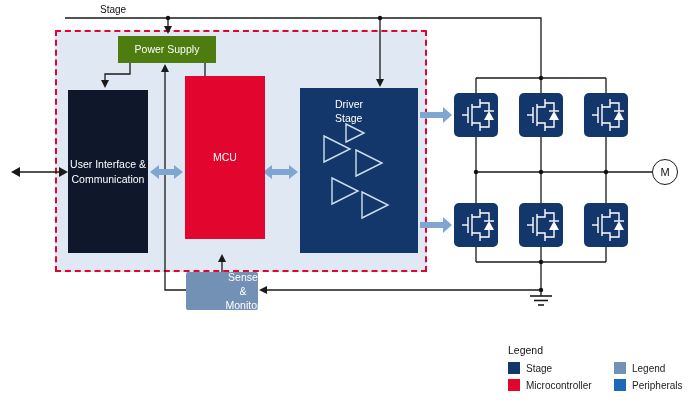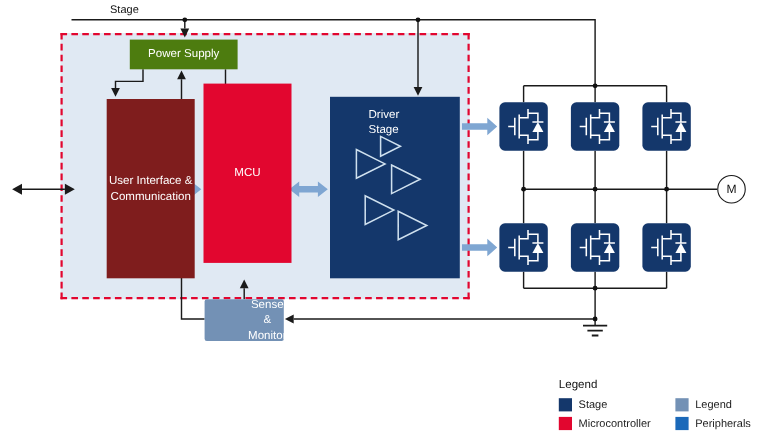--- a/index.html
+++ b/index.html
@@ -90,21 +90,21 @@
       <polygon points="263,172 272,165 272,169 289,169 289,165 298,172 289,179 289,175 272,175 272,179" fill="#7fa6d2"></polygon>
       <polygon points="420,112 443,112 443,107 452,115 443,123 443,118 420,118" fill="#7fa6d2"></polygon>
       <polygon points="420,222 443,222 443,217 452,225 443,233 443,228 420,228" fill="#7fa6d2"></polygon>
     </g>
   </svg>
 
   <div class="vbat">Stage</div>
 
   <div class="block" id="ps" style="background-color: #4d7c0f;">Power Supply</div>
 
-  <div class="block" id="ui" style="background-color: #7f1d1d; margin-left: 29px;">User Interface &amp; Communication</div>
+  <div class="block" id="ui" style="background-color: #0f172a;">User Interface &amp; Communication</div>
 
   <div class="block" id="mcu" style="background-color: rgb(226, 6, 47);">MCU</div>
 
   <div id="driver" style="background-color: rgb(20, 55, 107);">
     <svg class="amps" viewBox="0 0 118 165">
       <g fill="none" stroke="#cfe0ee" stroke-width="1.4">
         <polygon points="46,36 46,54 64,45"></polygon>
         <polygon points="24,48 24,74 50,61"></polygon>
         <polygon points="56,62 56,88 82,75"></polygon>
         <polygon points="32,90 32,116 58,103"></polygon>

